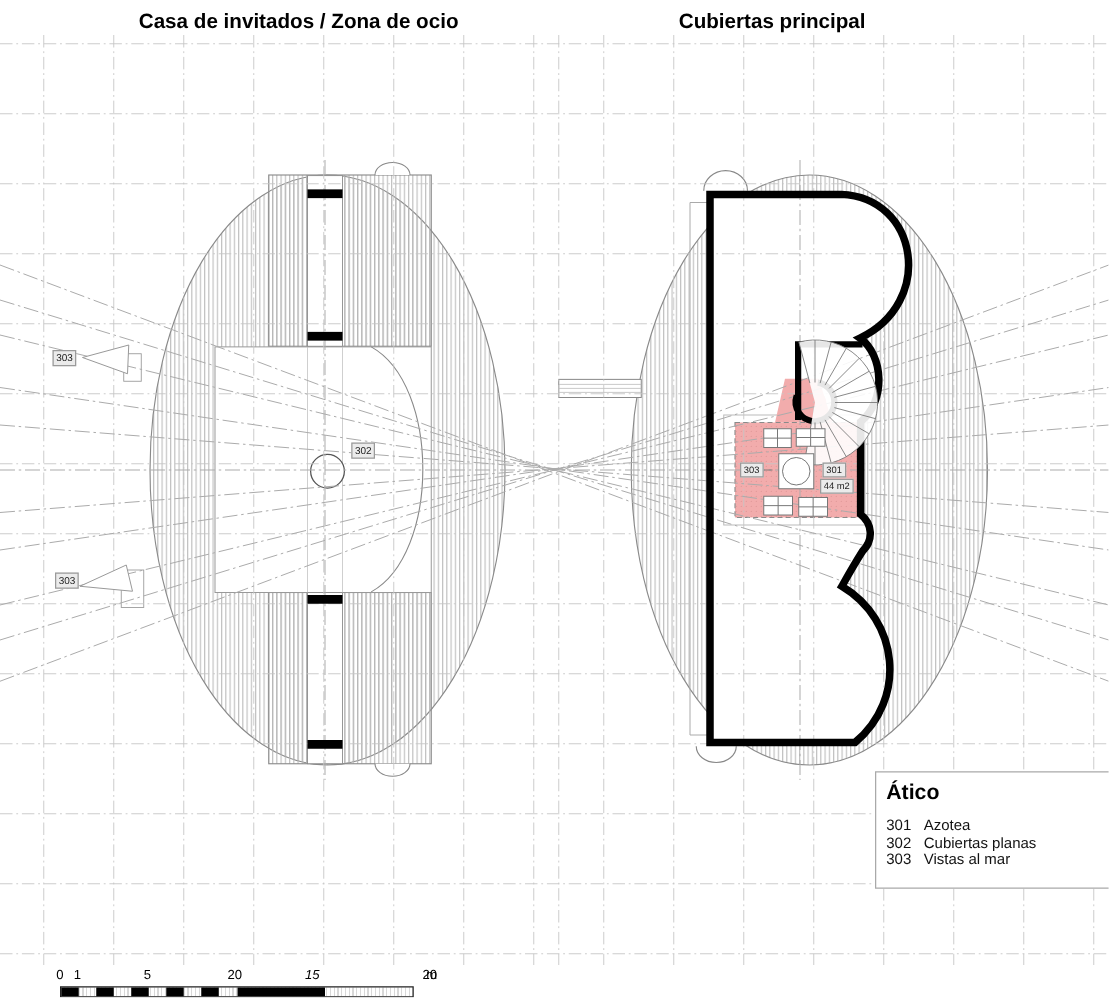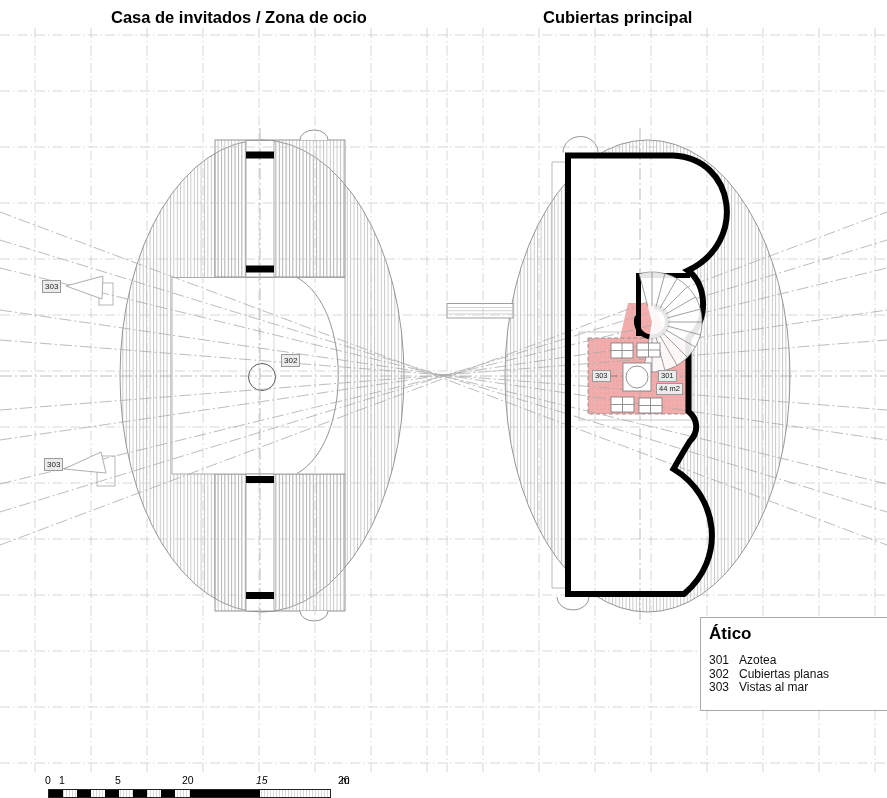--- a/index.html
+++ b/index.html
@@ -173,21 +173,21 @@
   <div class="legend-row">
     <span class="legend-code">303</span><span>Vistas al mar</span>
   </div>
 </div>
 
 <div id="scalebar">
   <span class="tick" style="left:-3px;">0</span>
   <span class="tick" style="left:11px;">1</span>
   <span class="tick" style="left:67px;">5</span>
   <span class="tick" style="left:134px;">20</span>
-  <span class="tick" style="left:208px;font-style:italic;">15</span>
+  <span class="tick" style="left:196px;font-style:italic;">15</span>
   <span class="tick" style="left:274px;margin-left:16px;">20</span>
   <span class="tick" style="left:293px;">m</span>
   <div id="bar">
     <div class="seg" style="left:0;width:14px;"></div>
     <div class="seg" style="left:28px;width:14px;"></div>
     <div class="seg" style="left:56px;width:14px;"></div>
     <div class="seg" style="left:84px;width:14px;"></div>
     <div class="seg" style="left:112px;width:14px;"></div>
     <div class="seg" style="left:140.5px;width:70px;"></div>
   </div>

